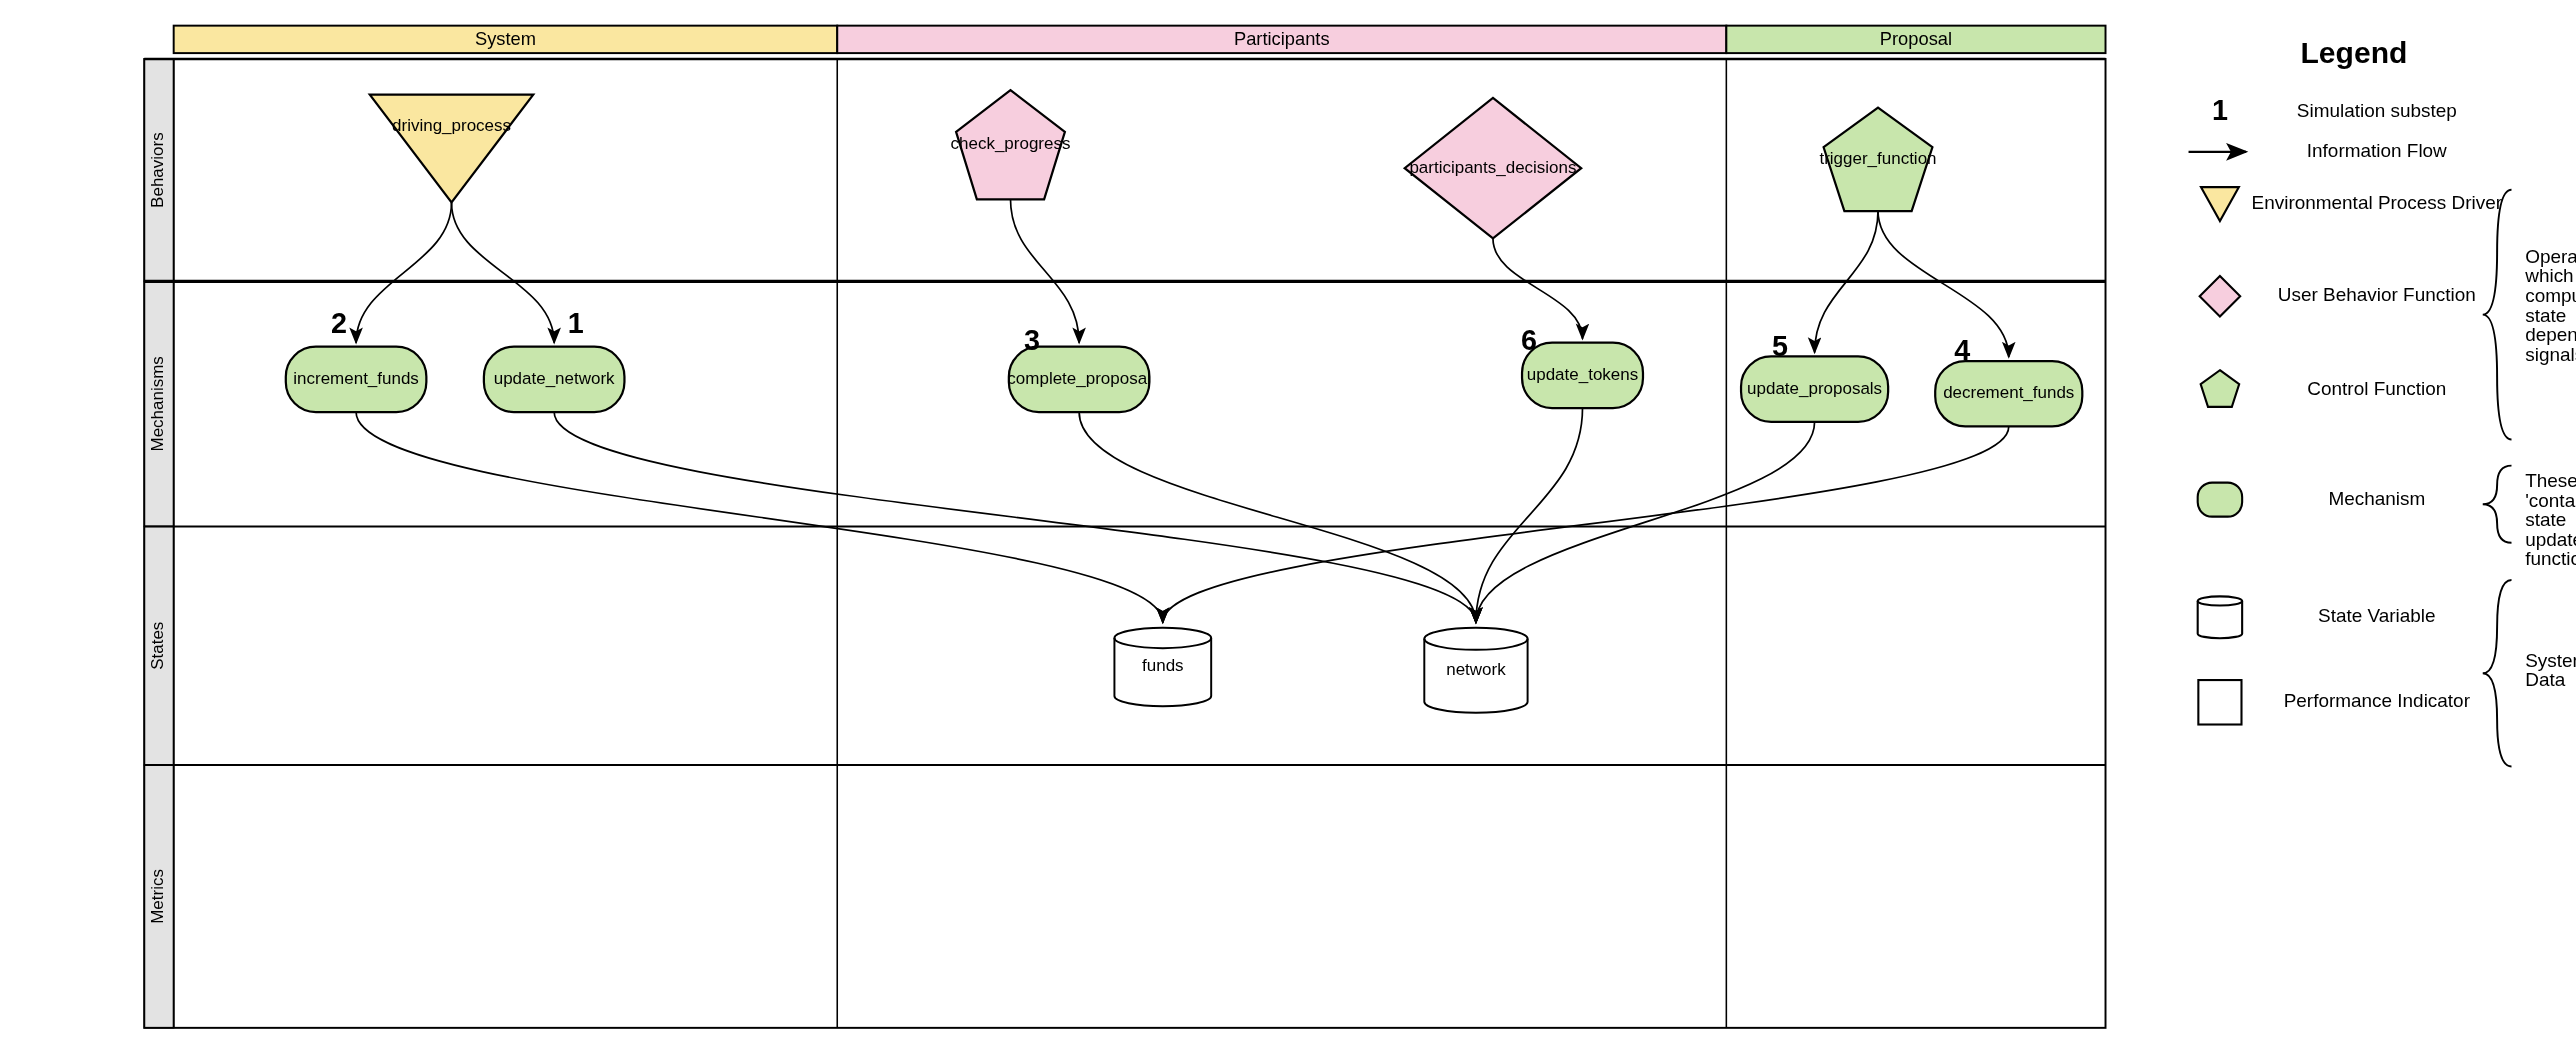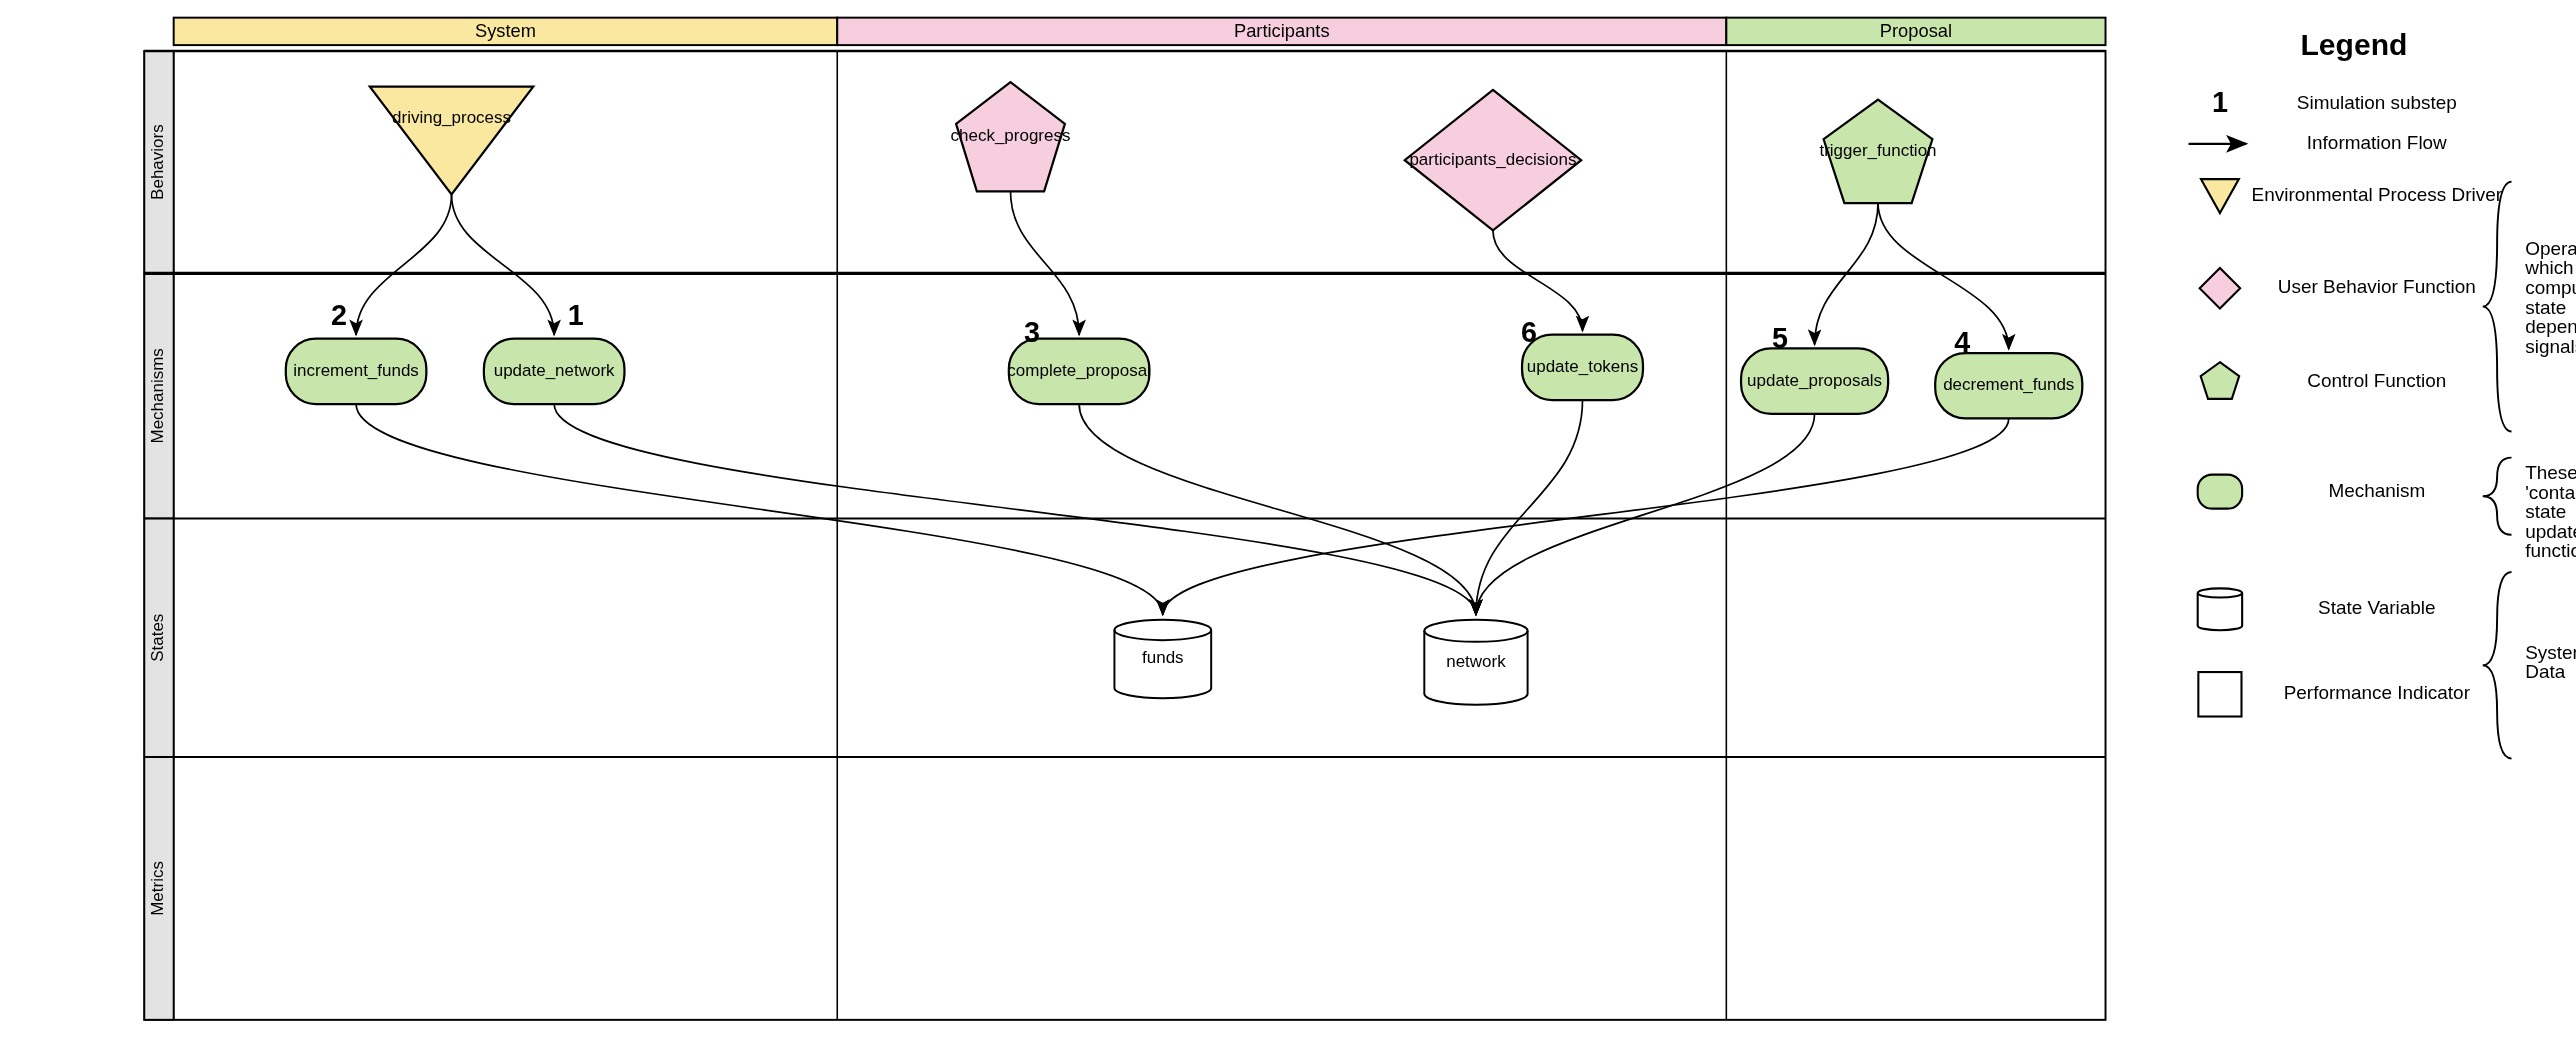--- a/index.html
+++ b/index.html
@@ -3,21 +3,21 @@
 <meta charset="utf-8">
 <style>
   html,body{margin:0;padding:0;background:#ffffff;}
   body{
     width:2576px;height:1046px;
     font-family:"Liberation Sans", sans-serif;
     color:#000;
     overflow:hidden;
     position:relative;
   }
-  #canvas{position:absolute;left:0;top:0;width:2576px;height:928px;text-align:center;}
+  #canvas{position:absolute;left:0;top:8px;width:2576px;height:928px;text-align:center;}
   .svg-layer{position:absolute;left:0;top:0;width:2576px;height:1046px;}
   .node-label{
     font-size:26px;
     fill:#000;
     text-anchor:middle;
     dominant-baseline:middle;
     font-family:"Liberation Sans", sans-serif;
   }
   .col-header-label{
     font-size:28px;

